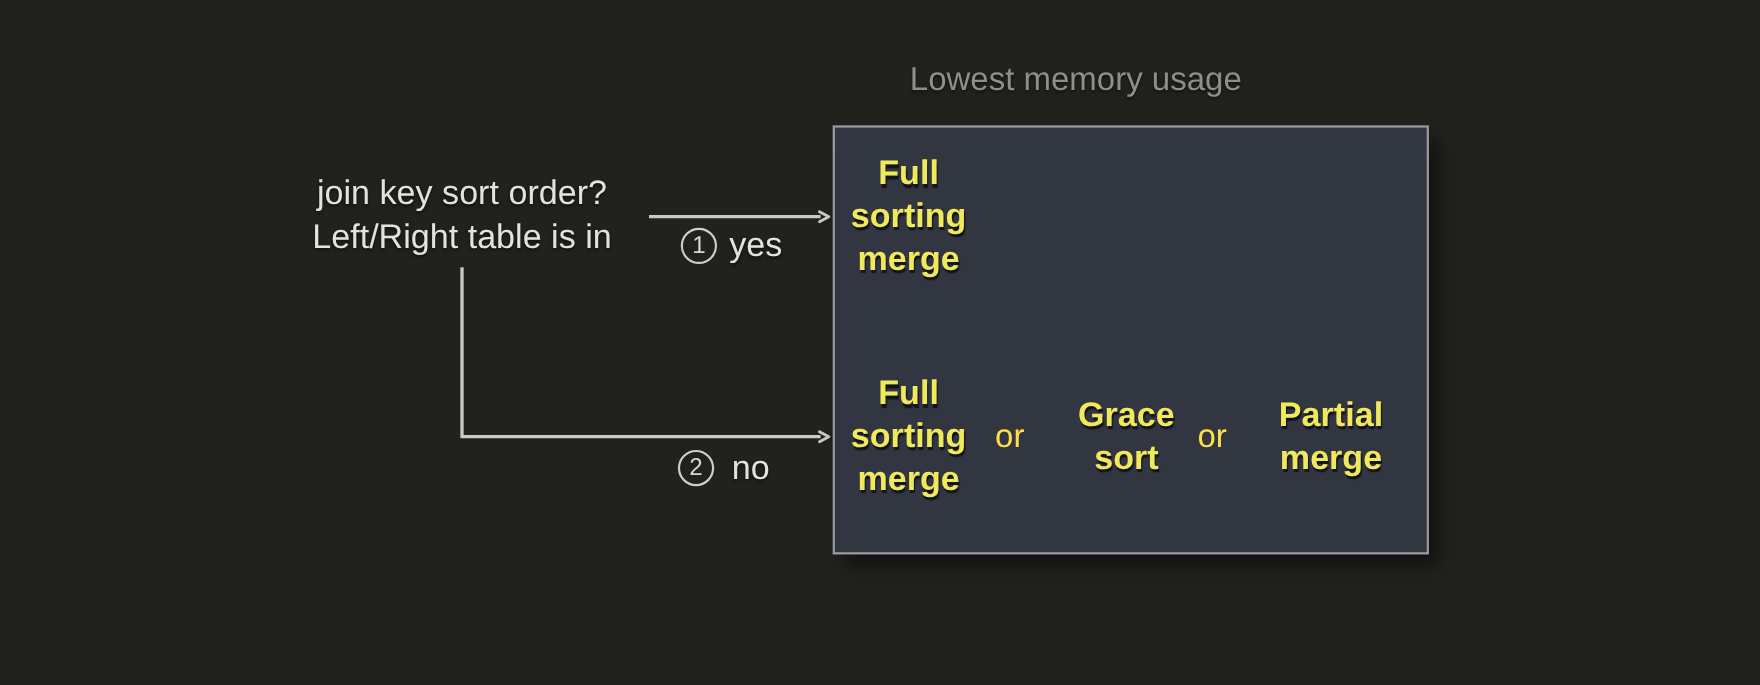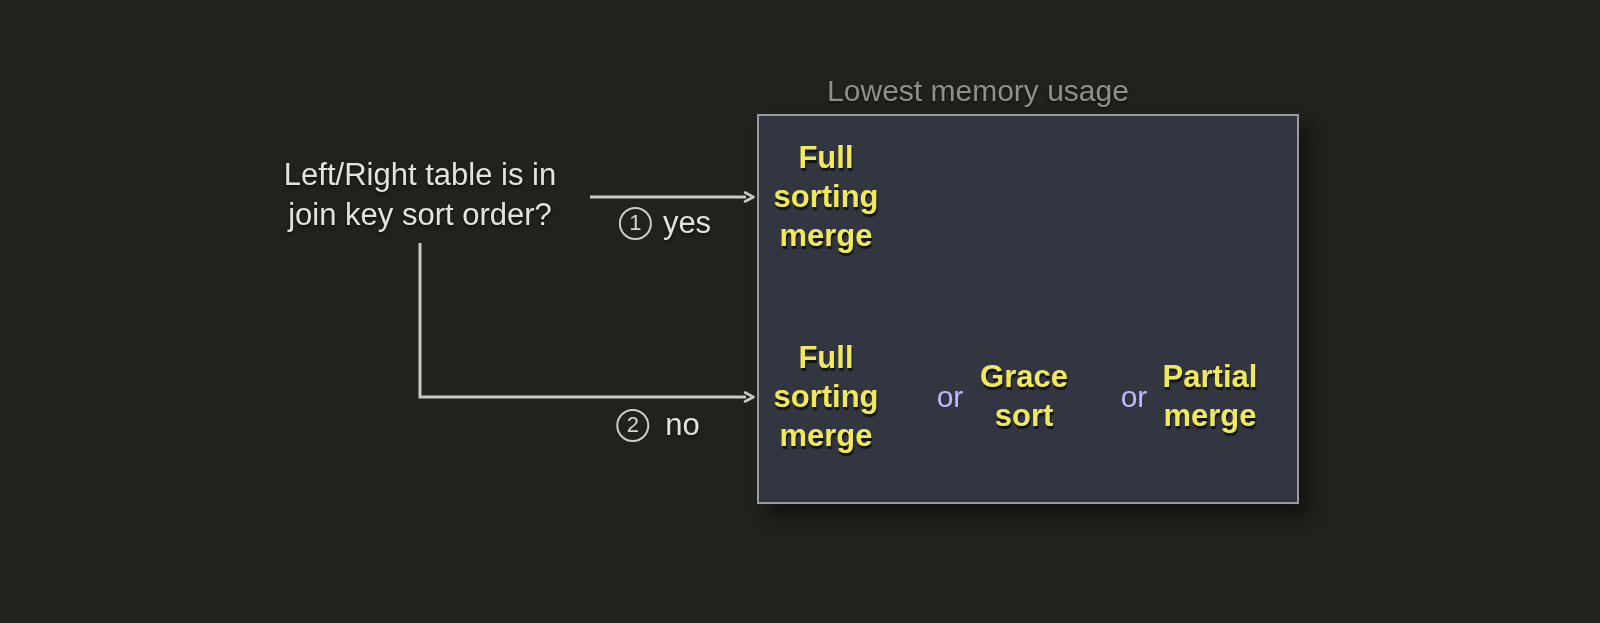--- a/index.html
+++ b/index.html
@@ -87,56 +87,55 @@
     font-weight: bold;
     font-size: 31px;
     line-height: 39px;
     text-align: center;
     white-space: nowrap;
     text-shadow: 1px 3px 1px rgba(14,16,26,0.9);
   }
   .or {
     position: absolute;
     transform: translate(-50%,-50%);
-    color: #c4b5fd;
+    color: #fde047;
     font-size: 30px;
     white-space: nowrap;
-    margin-left: 32px;
   }
 </style>
 </head>
 <body>
 
 <div class="canvas">
 
   <svg class="overlay" viewBox="0 0 1600 623">
     <defs>
       <marker id="arrowhead" markerUnits="userSpaceOnUse" markerWidth="16" markerHeight="16" refX="3" refY="6" orient="auto">
         <path d="M2,1.5 L10.5,6 L2,10.5" fill="none" stroke="#c9c9c7" stroke-width="2.6" stroke-linecap="round" stroke-linejoin="round"></path>
       </marker>
     </defs>
     <line x1="590" y1="197" x2="746" y2="197" stroke="#c9c9c7" stroke-width="3" marker-end="url(#arrowhead)"></line>
     <polyline points="420,243 420,397 746,397" fill="none" stroke="#c9c9c7" stroke-width="3" stroke-linejoin="miter" marker-end="url(#arrowhead)"></polyline>
   </svg>
 
   <div class="question">
+    <div>join key sort order?</div>
     <div>Left/Right table is in</div>
-    <div>join key sort order?</div>
   </div>
 
   <div class="branch-label" style="left:665px; top:223px; gap:11px;">
     <span class="circled-num">1</span>
     <span>yes</span>
   </div>
   <div class="branch-label" style="left:658px; top:425px; gap:16px;">
     <span class="circled-num">2</span>
     <span>no</span>
   </div>
 
-  <div class="memory-label" style="left:978px; top:74px;">Lowest memory usage</div>
+  <div class="memory-label" style="left:978px; top:56px;">Lowest memory usage</div>
 
   <div class="algo-box">
 
     <div class="algo" style="left:67px; top:80px;">
       <div>Full</div>
       <div>sorting</div>
       <div>merge</div>
     </div>
 
     <div class="algo" style="left:67px; top:280px;">

